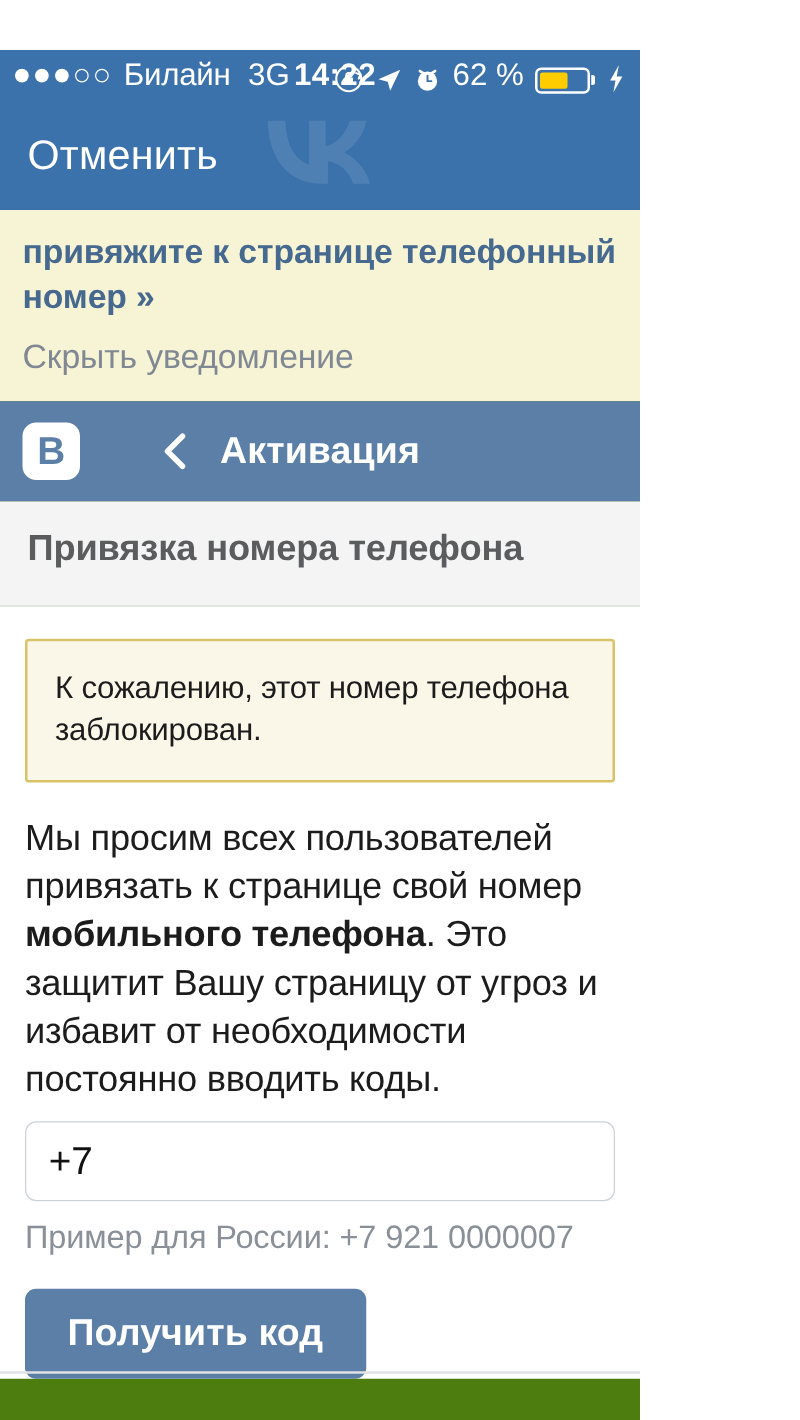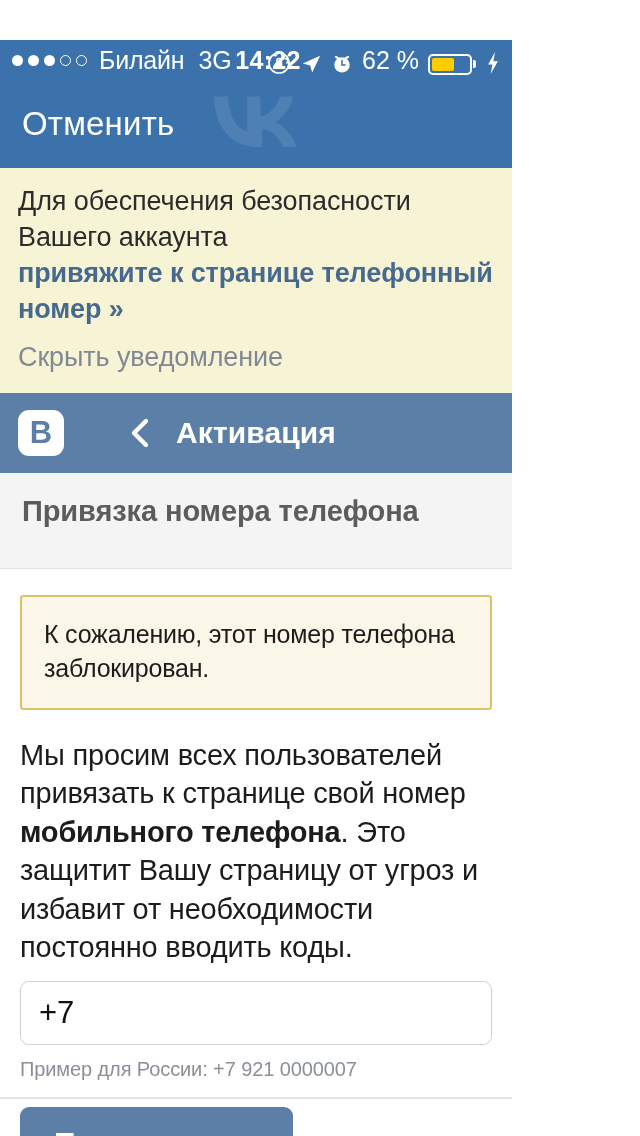--- a/index.html
+++ b/index.html
@@ -217,21 +217,21 @@
     font-size: 30px;
     font-weight: 700;
     letter-spacing: 0.1px;
     pointer-events: none;
   }
 
   
   .page-head {
     background: #f4f4f5;
     border-bottom: 1px solid #e3e4e6;
-    padding: 22px 22px 40px 22px;
+    padding: 22px 22px 28px 22px;
   }
   .page-head h1 {
     font-size: 29px;
     font-weight: 700;
     color: #5a5c5e;
     letter-spacing: -0.1px;
   }
 
   
   .content {
@@ -279,21 +279,21 @@
     padding: 0 18px;
     font-family: inherit;
     font-size: 31px;
     color: #111111;
     outline: none;
     letter-spacing: -0.2px;
   }
 
   .hint {
     margin-top: 13px;
-    font-size: 20px;
+    font-size: 26px;
     color: #8a9097;
     letter-spacing: -0.1px;
   }
 
   .submit-btn {
     margin-top: 26px;
     background: #5b7fa6;
     border: none;
     border-radius: 9px;
     color: #ffffff;
@@ -384,21 +384,20 @@
   </div>
 
   <div class="navbar">
     <svg class="vk-watermark" viewBox="0 0 120 70">
       <path d="M63 58 c-28 0 -44 -19 -44.7 -50.5 h14 c0.5 23.2 10.8 33 19 35 V7.5 h13.2 v20.2 c8 -0.9 16.5 -10 19.4 -20.2 h13.2 c-2.2 12.6 -11.3 21.7 -17.8 25.4 6.5 3 16.9 11 20.8 25.1 H86.6 c-3.1 -9.6 -10.9 -17 -20.3 -18.1 V58 Z" fill="#ffffff"></path>
     </svg>
     <button class="cancel-btn">Отменить</button>
   </div>
 
   <div class="notice">
-    <div class="notice-line">Для обеспечения безопасности Вашего аккаунта</div>
     <a class="notice-link" href="#">привяжите к странице телефонный номер »</a>
     <a class="notice-hide" href="#">Скрыть уведомление</a>
   </div>
 
   <div class="vkbar">
     <div class="vk-logo">
       <span class="vk-logo-letter">В</span>
     </div>
     <div class="back-chevron">
       <svg viewBox="0 0 32 40" width="32" height="40">

